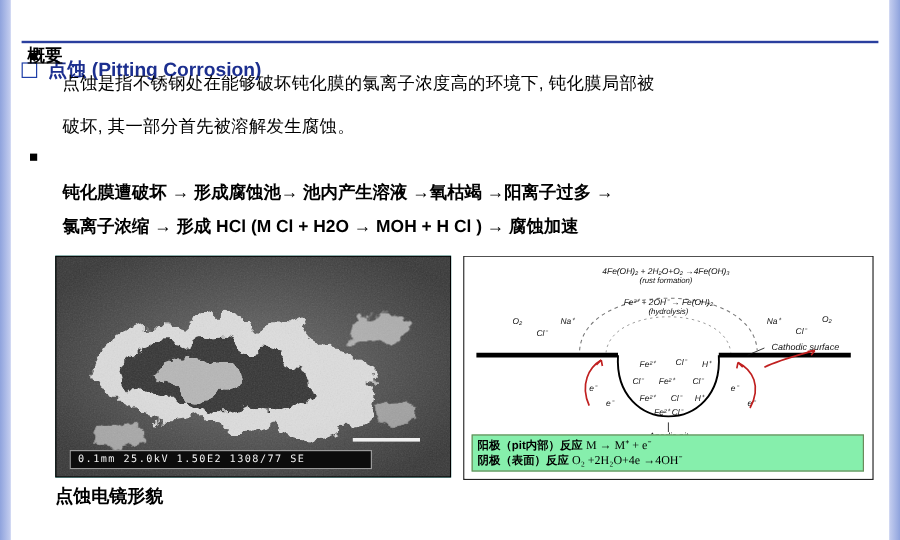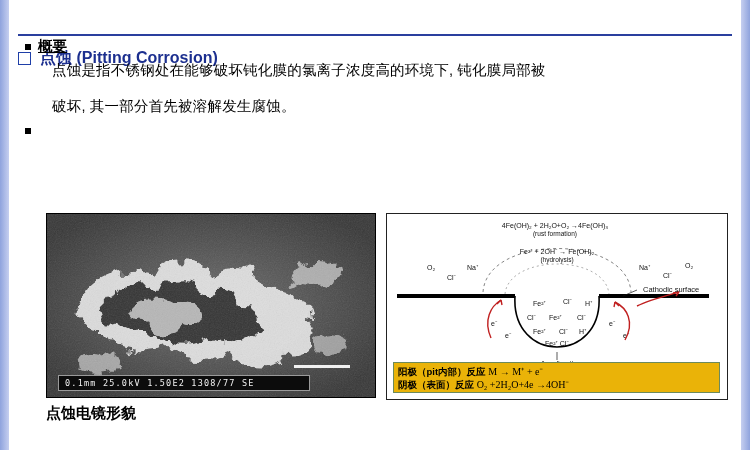--- a/index.html
+++ b/index.html
@@ -146,29 +146,30 @@
   
   .diagram {
     position: absolute;
     left: 386px;
     top: 213px;
     width: 340px;
     height: 185px;
     background: #ffffff;
     border: 1px solid #222;
     overflow: hidden;
+    font-style: italic;
   }
   .diagram svg { display:block; }
   .anno-box {
     position: absolute;
     left: 393px;
     top: 362px;
     width: 327px;
     height: 31px;
-    background: #eab308;
+    background: #86efac;
     border: 1px solid #6c8a5c;
     box-sizing: border-box;
     padding: 2px 4px;
   }
   .anno-line {
     font-size: 9.5px;
     font-weight: bold;
     color: #000;
     line-height: 13px;
     white-space: nowrap;
@@ -187,25 +188,27 @@
   <div class="edge-bar-left"></div>
   <div class="edge-bar-right"></div>
 
   <div class="title-row">
     <span class="title-bullet"></span>
     <span class="title-text">点蚀 (Pitting Corrosion)</span>
   </div>
   <div class="title-underline"></div>
 
   <div class="sq-bullet" style="left:25px; top:44px;"></div>
-  <div class="block head-line" style="left:38px; top:37px;text-decoration:underline;">概要</div>
+  <div class="block head-line" style="left:23px; top:37px;text-decoration:underline;">概要</div>
   <div class="block para" style="left:52px; top:60px; width:660px;">点蚀是指不锈钢处在能够破坏钝化膜的氯离子浓度高的环境下, 钝化膜局部被</div>
   <div class="block para" style="left:52px; top:84px; width:660px;margin-top:12px;">破坏,  其一部分首先被溶解发生腐蚀。</div>
 
   <div class="sq-bullet" style="left:25px; top:128px;"></div>
+  <div class="block proc-line" style="left:52px; top:148px;">钝化膜遭破坏  →   形成腐蚀池→ 池内产生溶液 →氧枯竭 →阳离子过多  →</div>
+  <div class="block proc-line" style="left:52px; top:176px;">氯离子浓缩  →   形成  HCl (M Cl  + H2O  →  MOH + H Cl ) → 腐蚀加速</div>
 
   <div class="sem-image">
     <svg class="sem-canvas" viewBox="0 0 330 185" preserveAspectRatio="none">
       <defs>
         <radialGradient id="gr1" cx="50%" cy="50%" r="60%">
           <stop offset="0%" stop-color="#8d8d8d"></stop>
           <stop offset="100%" stop-color="#2a2a2a"></stop>
         </radialGradient>
         <filter id="grain">
           <feTurbulence type="fractalNoise" baseFrequency="0.85" numOctaves="3" result="n"></feTurbulence>

